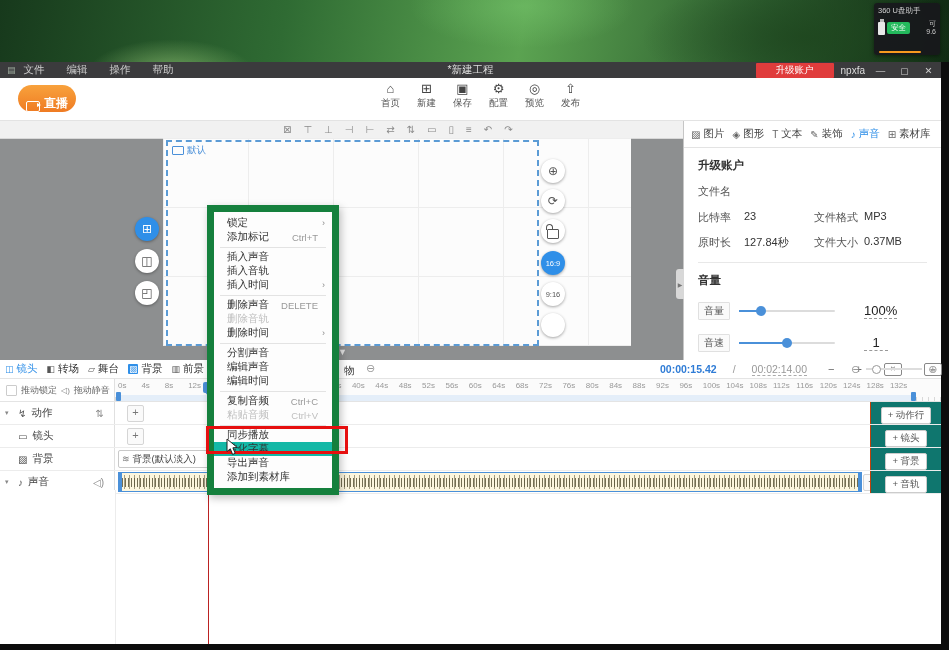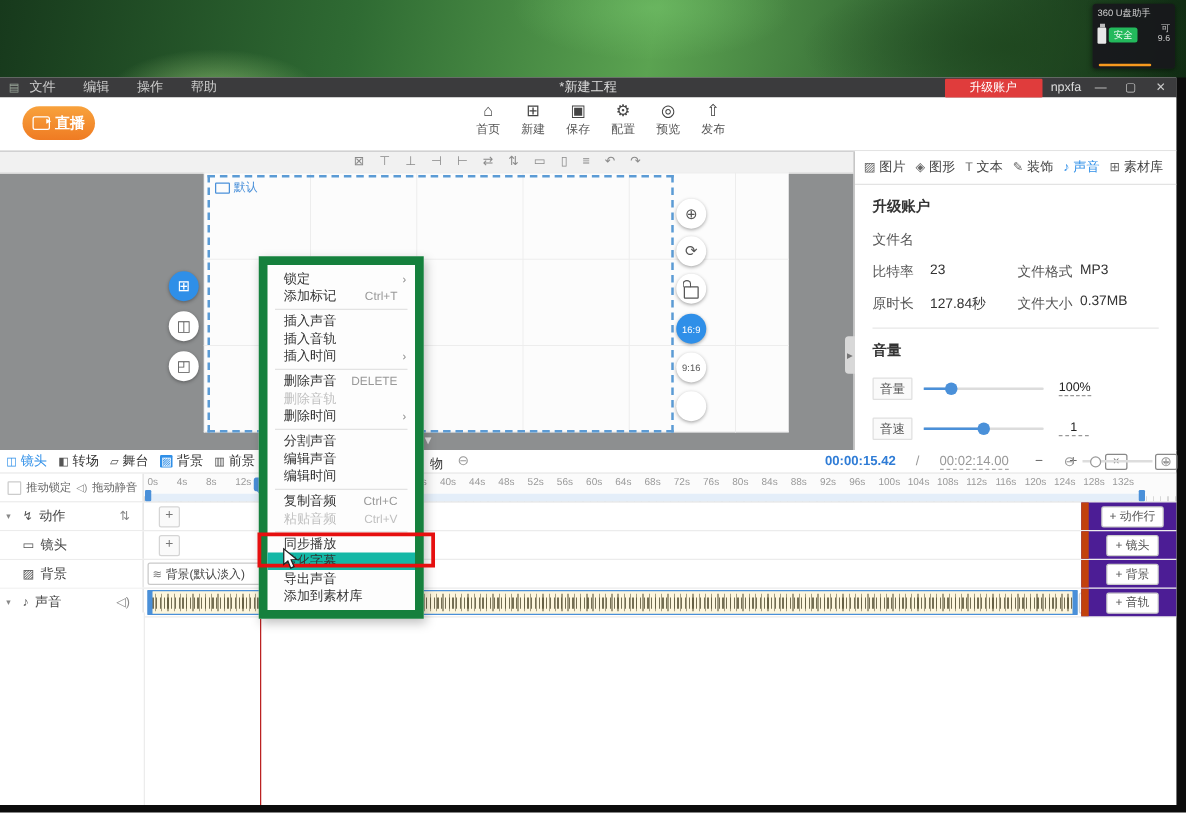--- a/index.html
+++ b/index.html
@@ -28,21 +28,21 @@
   .menus{display:flex;gap:22px}
   .menus span{cursor:default}
   .win-title{position:absolute;left:0;right:0;text-align:center;color:#ddd;font-size:10.5px;pointer-events:none}
   .mb-right{margin-left:auto;display:flex;align-items:center;gap:7px;padding-right:4px;z-index:1}
   .upgrade{background:#e03c3c;color:#fff;font-size:9.5px;padding:1px 20px;border-radius:1px}
   .username{font-size:10px;color:#ddd}
   .winbtn{width:17px;text-align:center;font-size:9.5px;color:#ccc}
   
   .toolbar{height:42px;background:#fff;border-bottom:1px solid #e3e3e3;position:relative}
   .brand{position:absolute;left:18px;top:7px;width:58px;height:27px;border-radius:14px;
-    background:linear-gradient(#f8a23c,#ef7b23);display:flex;align-items:center;justify-content:center;gap:4px;
+    background:linear-gradient(#f8a23c,#ef7b23);display:flex;align-items:flex-end;justify-content:center;gap:4px;
     color:#fff;font-size:12px;font-weight:bold}
   .cam{width:12px;height:9px;border:1.5px solid #fff;border-radius:2px;position:relative}
   .cam:after{content:"";position:absolute;right:-4px;top:1px;border:2.5px solid transparent;border-left:4px solid #fff}
   .tb-actions{position:absolute;left:377px;top:4px;display:flex;gap:9px}
   .tb-act{width:27px;display:flex;flex-direction:column;align-items:center;gap:1px}
   .tb-act .ic{font-size:13px;color:#444;line-height:14px}
   .tb-act .lb{font-size:9.5px;color:#555}
   
   .main{height:240px;display:flex}
   .canvas{width:683px;position:relative;background:#8d8f90;overflow:hidden}
@@ -76,21 +76,21 @@
   .fi-name{margin-top:11px;color:#555}
   .fi-grid{margin-top:11px;display:grid;grid-template-columns:46px 70px 50px auto;row-gap:10px;color:#555}
   .fi-grid .val{color:#333}
   .p-div{border-top:1px solid #e8e8e8;margin-top:12px}
   .vol-header{font-weight:bold;font-size:11.5px;margin-top:10px}
   .vol-row{display:flex;align-items:center;gap:9px;margin-top:14px}
   .chip-label{border:1px solid #e0e0e0;background:#fafafa;color:#555;font-size:10px;padding:1px 5px;border-radius:1px}
   .hslider{position:relative;width:96px;height:2px;background:#dcdcdc;border-radius:1px}
   .hslider .fill{position:absolute;left:0;top:0;height:2px;background:#4a90d9}
   .hslider .knob{position:absolute;top:-4px;width:10px;height:10px;border-radius:50%;background:#4a90d9}
-  .vol-value{margin-left:3px;border-bottom:1px dashed #999;font-size:10px;color:#222;min-width:24px;text-align:center}
+  .vol-value{margin-left:20px;border-bottom:1px dashed #999;font-size:13px;color:#222;min-width:24px;text-align:center}
   .chk-row{display:flex;align-items:center;gap:7px;margin-top:13px;color:#555}
   .chk{width:11px;height:11px;border:1px solid #ccc;border-radius:1px;background:#fff}
   .panel-handle{position:absolute;left:-8px;top:148px;width:8px;height:30px;background:#d8d8d8;
     border-radius:3px 0 0 3px;color:#777;font-size:6px;display:flex;align-items:center;justify-content:center}
   
   .timeline{position:absolute;left:0;top:298px;width:941px;height:284px;background:#fff}
   .tl-controls{height:18px;border-bottom:1px solid #e4e4e4;position:relative}
   .tl-tabs{position:absolute;left:5px;top:0;height:18px;display:flex;align-items:center;gap:9px}
   .tl-tab{display:flex;align-items:center;gap:3px;color:#333;font-size:10.5px;white-space:nowrap}
   .tl-tab .ic{font-size:9px;color:#555;line-height:10px}
@@ -133,22 +133,22 @@
   .trk-body{position:absolute;left:115px;right:70px;top:0;height:22px}
   .clip-bg{position:absolute;left:3px;top:2px;width:84px;height:16px;border:1px solid #c9c9c9;background:#fff;border-radius:2px;
     font-size:9.5px;color:#444;display:flex;align-items:center;gap:3px;padding:0 3px;white-space:nowrap;overflow:hidden}
   .clip-bg .hatch{color:#777;font-size:9px}
   .clip-audio{position:absolute;left:3px;top:1px;width:742px;height:18px;border:1px solid #4a90d9;background-color:#fdf6dd;
     background-image:repeating-linear-gradient(90deg,rgba(92,86,58,.85) 0 1px,transparent 1px 3px),
                      repeating-linear-gradient(90deg,rgba(92,86,58,.55) 0 1px,transparent 1px 5px);
     background-size:100% 9px,100% 14px;background-position:center,center;background-repeat:repeat-x,repeat-x}
   .clip-audio:before,.clip-audio:after{content:"";position:absolute;top:-1px;bottom:-1px;width:4px;background:#4a90d9;border-radius:1px}
   .clip-audio:before{left:-1px}.clip-audio:after{right:-1px}
-  .add-col{position:absolute;right:0;top:0;width:70px;height:22px;background:#4c1d95;border-left:6px solid #c2410c;
-    display:flex;align-items:center;justify-content:center}
+  .add-col{position:absolute;right:0;top:0;width:70px;height:22px;background:#0f766e;border-left:1px solid #c2410c;
+    display:flex;align-items:flex-end;justify-content:center}
   .add-btn{border:1px solid #ccc;border-radius:2px;background:#fff;color:#555;font-size:9.5px;padding:1px 6px;white-space:nowrap}
   .tl-left-col{position:absolute;left:0;top:130px;bottom:0;width:115px;border-right:1px solid #ececec;background:#fff}
   .playhead{position:absolute;left:208px;top:40px;bottom:0;width:1px;background:#bb2222;z-index:2}
   
   .ctx-menu{position:absolute;left:207px;top:205px;width:132px;background:#fdfdfd;border:7px solid #15803d;
     box-shadow:2px 3px 8px rgba(0,0,0,.25);padding:4px 0;z-index:20;box-sizing:border-box}
   .ctx-item{height:14px;display:flex;align-items:center;padding:0 7px 0 13px;font-size:10.5px;color:#333}
   .ctx-label{flex:1;white-space:nowrap}
   .ctx-extra{color:#999;font-size:9.5px}
   .ctx-arrow{width:7px;text-align:right;color:#888;font-size:9px}

